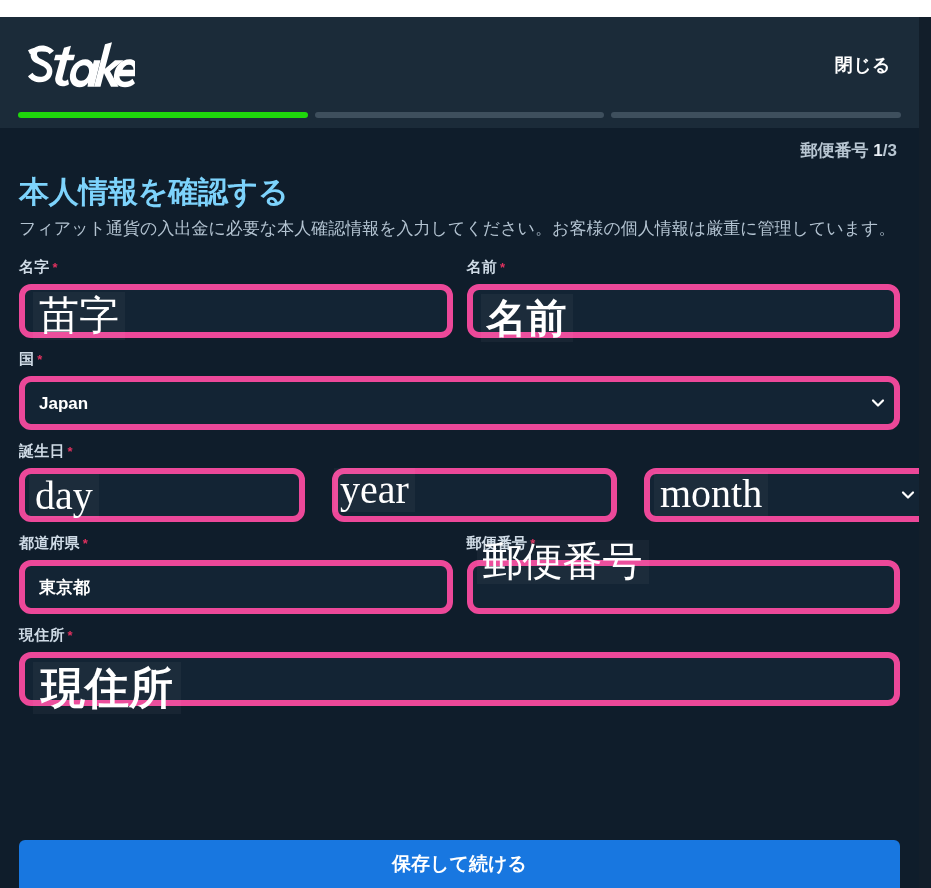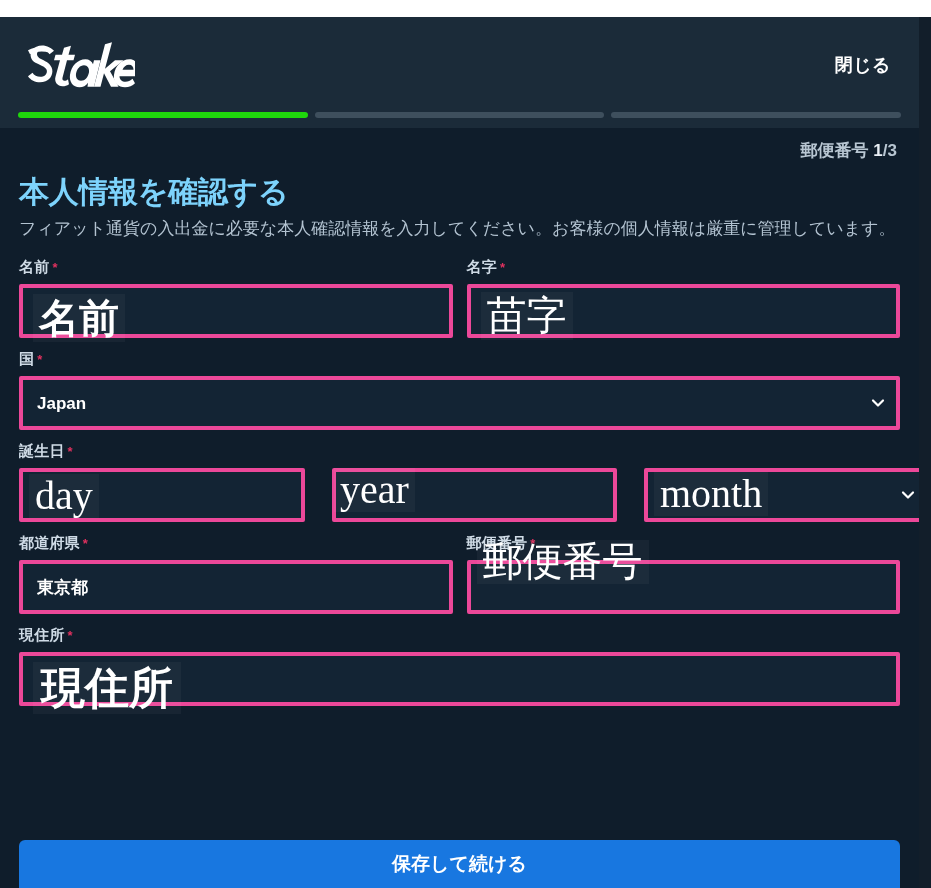--- a/index.html
+++ b/index.html
@@ -146,22 +146,22 @@
     font-weight: 700;
     margin-bottom: 7px;
     letter-spacing: 0.2px;
   }
   .req { color: #e0315f; font-size: 13px; margin-left: 3px; }
 
   .input, .select {
     width: 100%;
     height: 54px;
     background: #132434;
-    border: 4px solid #ec4899;
-    border-radius: 2px;
+    border: 6px solid #ec4899;
+    border-radius: 12px;
     color: #ffffff;
     font-size: 17px;
     font-weight: 700;
     padding: 0 14px;
     font-family: "Liberation Sans", sans-serif;
     outline: none;
   }
   .input::placeholder { color: #6d8094; font-weight: 400; }
 
   .select-wrap { position: relative; }
@@ -258,28 +258,28 @@
       <div id="step-text"><span>郵便番号 </span><b>1</b><span>/3</span></div>
     </div>
 
     <div id="body-area">
 
       <h1 id="title">本人情報を確認する</h1>
       <p id="desc">フィアット通貨の入出金に必要な本人確認情報を入力してください。お客様の個人情報は厳重に管理しています。</p>
 
       <div class="row">
         <div class="field">
+          <label class="f-label"><span>名字</span><span class="req">*</span></label>
+          <input class="input" type="text" placeholder="" style="">
+          <div class="overlay ov-serif" style="left:14px; top:34px; padding:4px 6px;">苗字</div>
+        </div>
+        <div class="field">
           <label class="f-label"><span>名前</span><span class="req">*</span></label>
           <input class="input" type="text" placeholder="" style="">
           <div class="overlay ov-bold" style="left:14px; top:36px; padding:4px 6px;">名前</div>
-        </div>
-        <div class="field">
-          <label class="f-label"><span>名字</span><span class="req">*</span></label>
-          <input class="input" type="text" placeholder="" style="">
-          <div class="overlay ov-serif" style="left:14px; top:34px; padding:4px 6px;">苗字</div>
         </div>
       </div>
 
       <div class="row">
         <div class="field">
           <label class="f-label"><span>国</span><span class="req">*</span></label>
           <div class="select-wrap">
             <select class="select">
               <option>Japan</option>
             </select>

